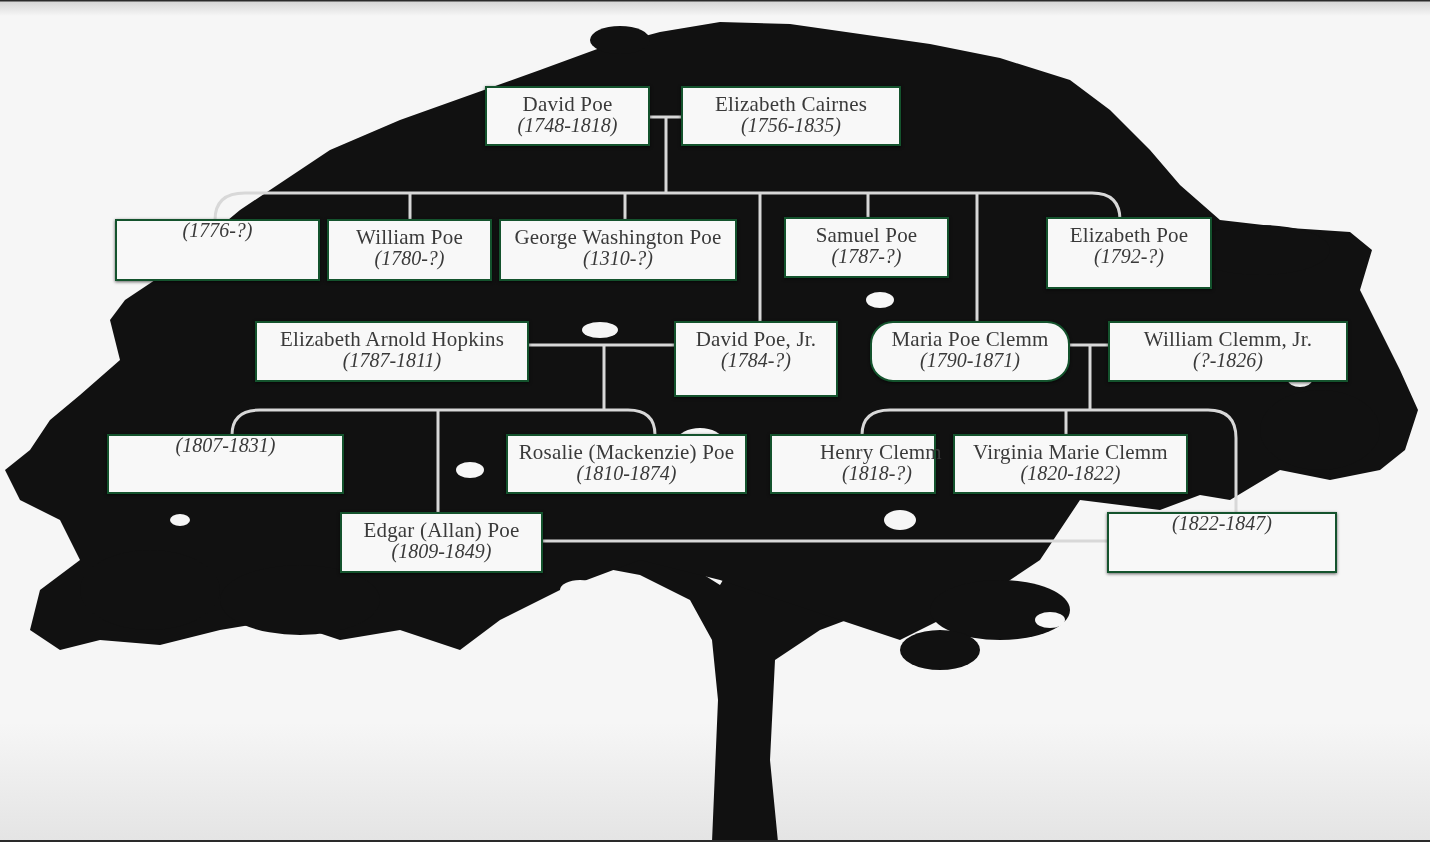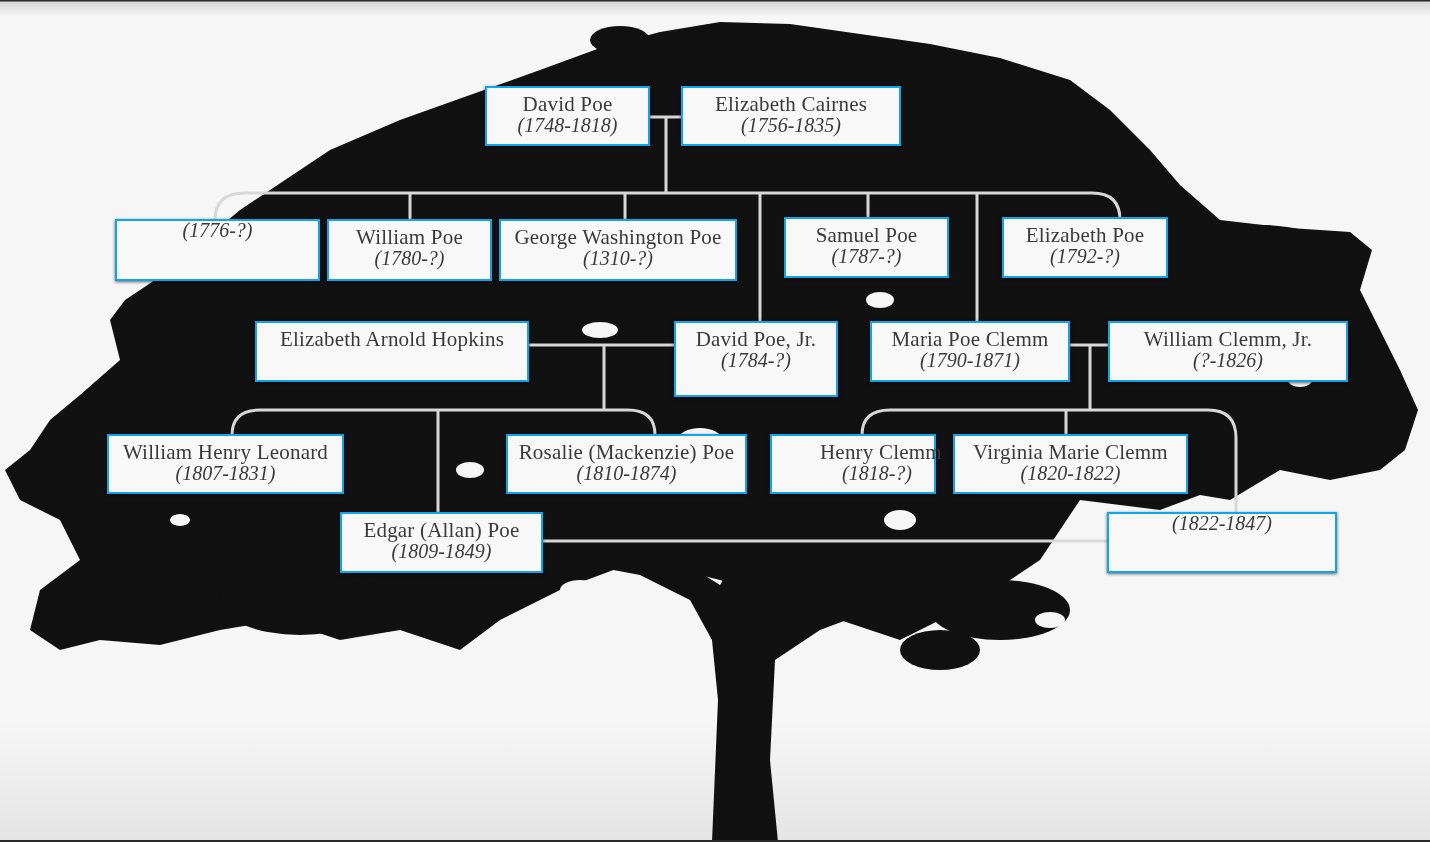--- a/index.html
+++ b/index.html
@@ -15,21 +15,21 @@
   .bottom-shade {
     position: absolute; left: 0; bottom: 0; width: 1430px; height: 120px;
     background: linear-gradient(rgba(246,246,246,0), #e4e4e4 100%);
   }
   .bottom-edge { position: absolute; left: 0; bottom: 0; width: 1430px; height: 2px; background: #2a2a2a; }
   svg.tree { position: absolute; left: 0; top: 0; }
   svg.links { position: absolute; left: 0; top: 0; }
   .person {
     position: absolute; box-sizing: border-box;
     background: #f8f8f8;
-    border: 2px solid #0ea5e9;
+    border: 2px solid #14532d;
     box-shadow: 0 1px 3px rgba(0,0,0,0.6);
     text-align: center; color: #3a3a3a;
     cursor: pointer;
   }
   .person .name {
     display: block; font-size: 21px; line-height: 24px; margin-top: 4px;
     letter-spacing: 0.2px; white-space: nowrap;
   }
   .person .dates {
     display: block; font-size: 20px; line-height: 18px; font-style: italic; white-space: nowrap;
@@ -114,43 +114,43 @@
   <span class="dates">(1780-?)</span>
 </div>
 <div class="person" style="left:499px;top:219px;width:238px;height:62px;">
   <span class="name">George Washington Poe</span>
   <span class="dates">(1310-?)</span>
 </div>
 <div class="person" style="left:784px;top:217px;width:165px;height:61px;">
   <span class="name">Samuel Poe</span>
   <span class="dates">(1787-?)</span>
 </div>
-<div class="person" style="left:1002px;top:217px;width:166px;height:61px;">
+<div class="person" style="left:1046px;top:217px;width:166px;height:72px;">
   <span class="name">Elizabeth Poe</span>
   <span class="dates">(1792-?)</span>
 </div>
 
 <div class="person" style="left:255px;top:321px;width:274px;height:61px;">
   <span class="name">Elizabeth Arnold Hopkins</span>
+  <span class="dates">(1787-1811)</span>
 </div>
 <div class="person" style="left:674px;top:321px;width:164px;height:76px;">
   <span class="name">David Poe, Jr.</span>
   <span class="dates">(1784-?)</span>
 </div>
-<div class="person" style="left:870px;top:321px;width:200px;height:61px;">
+<div class="person" style="left:870px;top:321px;width:200px;height:61px;border-radius:23px;">
   <span class="name">Maria Poe Clemm</span>
   <span class="dates">(1790-1871)</span>
 </div>
 <div class="person" style="left:1108px;top:321px;width:240px;height:61px;">
   <span class="name">William Clemm, Jr.</span>
   <span class="dates">(?-1826)</span>
 </div>
 
 <div class="person" style="left:107px;top:434px;width:237px;height:60px;">
-  <span class="name">William Henry Leonard</span>
   <span class="dates">(1807-1831)</span>
 </div>
 <div class="person" style="left:506px;top:434px;width:241px;height:60px;">
   <span class="name">Rosalie (Mackenzie) Poe</span>
   <span class="dates">(1810-1874)</span>
 </div>
 <div class="person" style="left:770px;top:434px;width:166px;height:60px;padding-left:48px;">
   <span class="name">Henry Clemm</span>
   <span class="dates">(1818-?)</span>
 </div>

